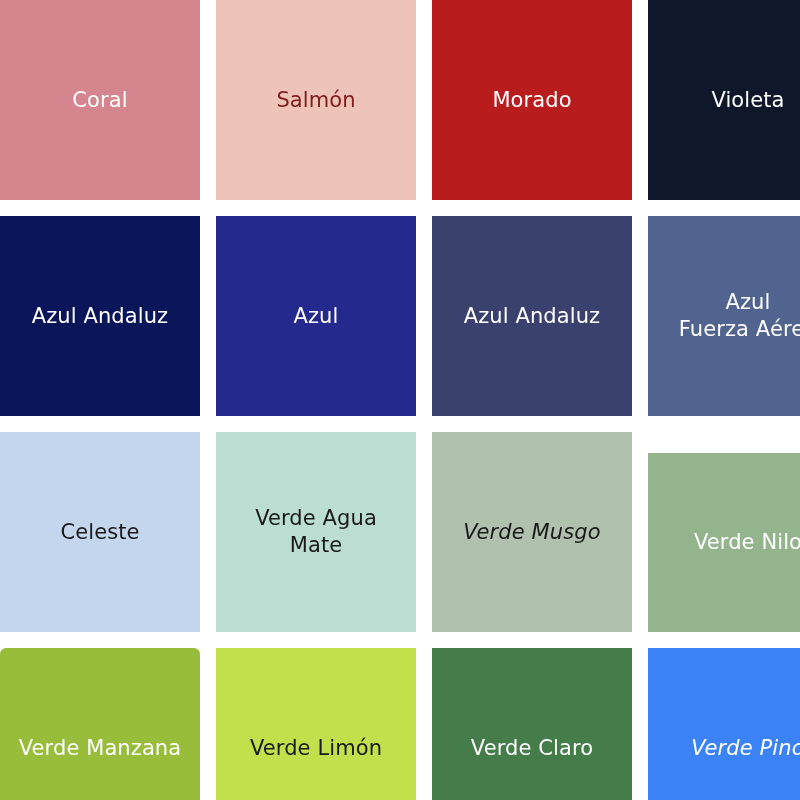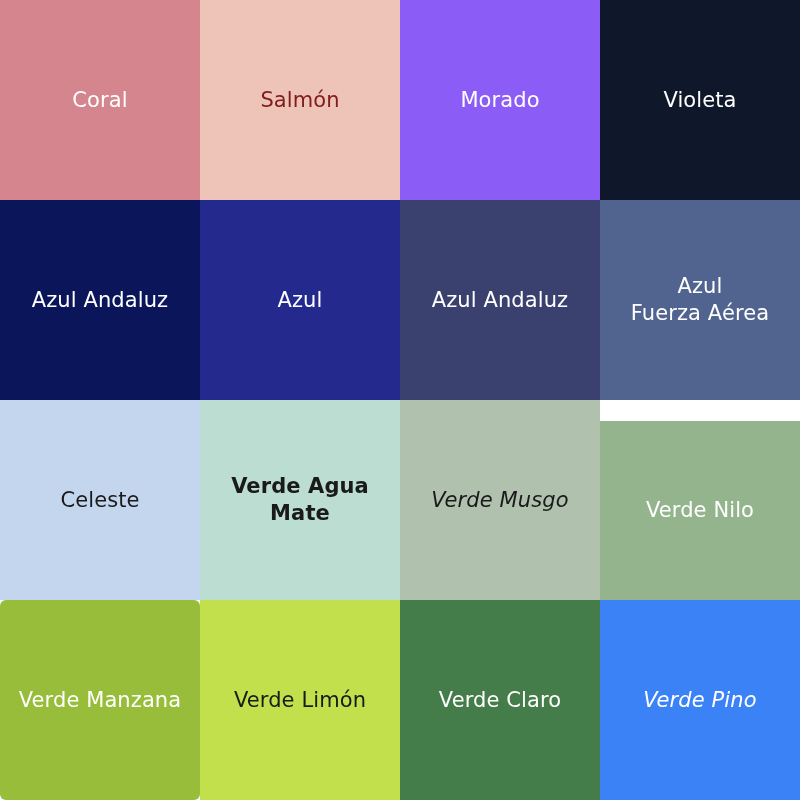--- a/index.html
+++ b/index.html
@@ -9,20 +9,21 @@
   }
   body {
     font-family: "DejaVu Sans", "Liberation Sans", sans-serif;
   }
   #palette-grid {
     width: 719px;
     height: 800px;
     display: grid;
     grid-template-columns: repeat(4, 200px);
     grid-template-rows: repeat(4, 200px);
+    gap: 16px;
   }
   .swatch {
     display: flex;
     align-items: center;
     justify-content: center;
     text-align: center;
     overflow: hidden;
     box-sizing: border-box;
     padding: 0 2px;
   }
@@ -37,21 +38,21 @@
 </head>
 <body>
 
 <div id="palette-grid">
     <div class="swatch" style="background-color: rgb(212, 133, 141);">
       <span class="swatch-label" style="color: rgb(255, 255, 255);">Coral</span>
     </div>
     <div class="swatch" style="background-color: rgb(238, 195, 184);">
       <span class="swatch-label" style="color: #7f1d1d;">Salmón</span>
     </div>
-    <div class="swatch" style="background-color: #8b5cf6;">
+    <div class="swatch" style="background-color: #b91c1c;">
       <span class="swatch-label" style="color: rgb(255, 255, 255);">Morado</span>
     </div>
     <div class="swatch" style="background-color: #0f172a;">
       <span class="swatch-label" style="color: rgb(255, 255, 255);">Violeta</span>
     </div>
     <div class="swatch" style="background-color: rgb(11, 21, 89);">
       <span class="swatch-label" style="color: rgb(255, 255, 255);">Azul Andaluz</span>
     </div>
     <div class="swatch" style="background-color: rgb(35, 41, 141);">
       <span class="swatch-label" style="color: rgb(255, 255, 255);">Azul</span>
@@ -60,21 +61,21 @@
       <span class="swatch-label" style="color: rgb(255, 255, 255);">Azul Andaluz</span>
     </div>
     <div class="swatch" style="background-color: rgb(81, 100, 143);">
       <span class="swatch-label" style="color: rgb(255, 255, 255);">Azul
 Fuerza Aérea</span>
     </div>
     <div class="swatch" style="background-color: rgb(196, 214, 237);">
       <span class="swatch-label" style="color: rgb(26, 26, 26);">Celeste</span>
     </div>
     <div class="swatch" style="background-color: rgb(188, 221, 209);">
-      <span class="swatch-label" style="color: rgb(26, 26, 26); font-weight: bold;">Verde Agua
+      <span class="swatch-label" style="color: rgb(26, 26, 26);">Verde Agua
 Mate</span>
     </div>
     <div class="swatch" style="background-color: rgb(176, 194, 174); font-style: italic;">
       <span class="swatch-label" style="color: rgb(26, 26, 26);">Verde Musgo</span>
     </div>
     <div class="swatch" style="background-color: rgb(147, 180, 140); margin-top: 21px;">
       <span class="swatch-label" style="color: rgb(255, 255, 255);">Verde Nilo</span>
     </div>
     <div class="swatch" style="background-color: rgb(151, 189, 59); border-radius: 6px;">
       <span class="swatch-label" style="color: rgb(255, 255, 255);">Verde Manzana</span>

